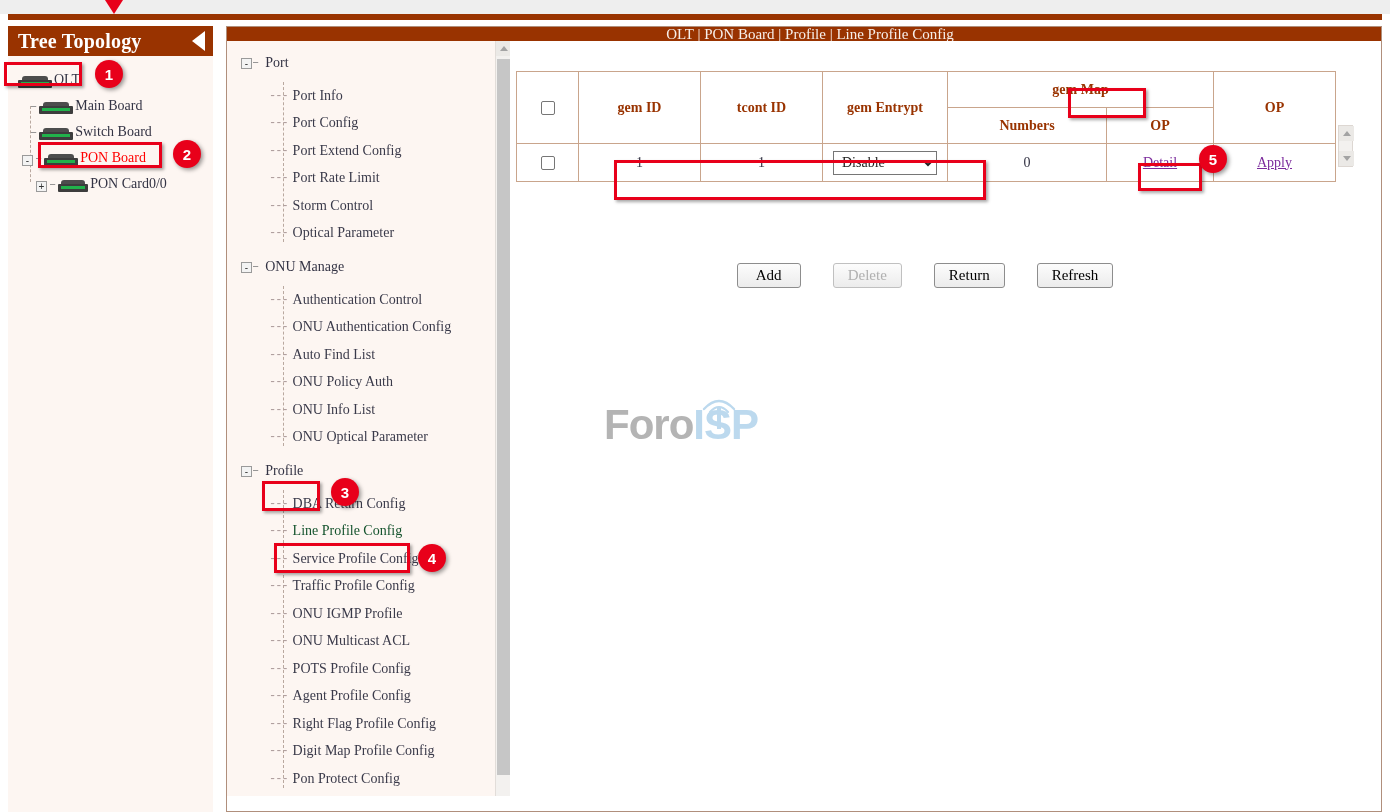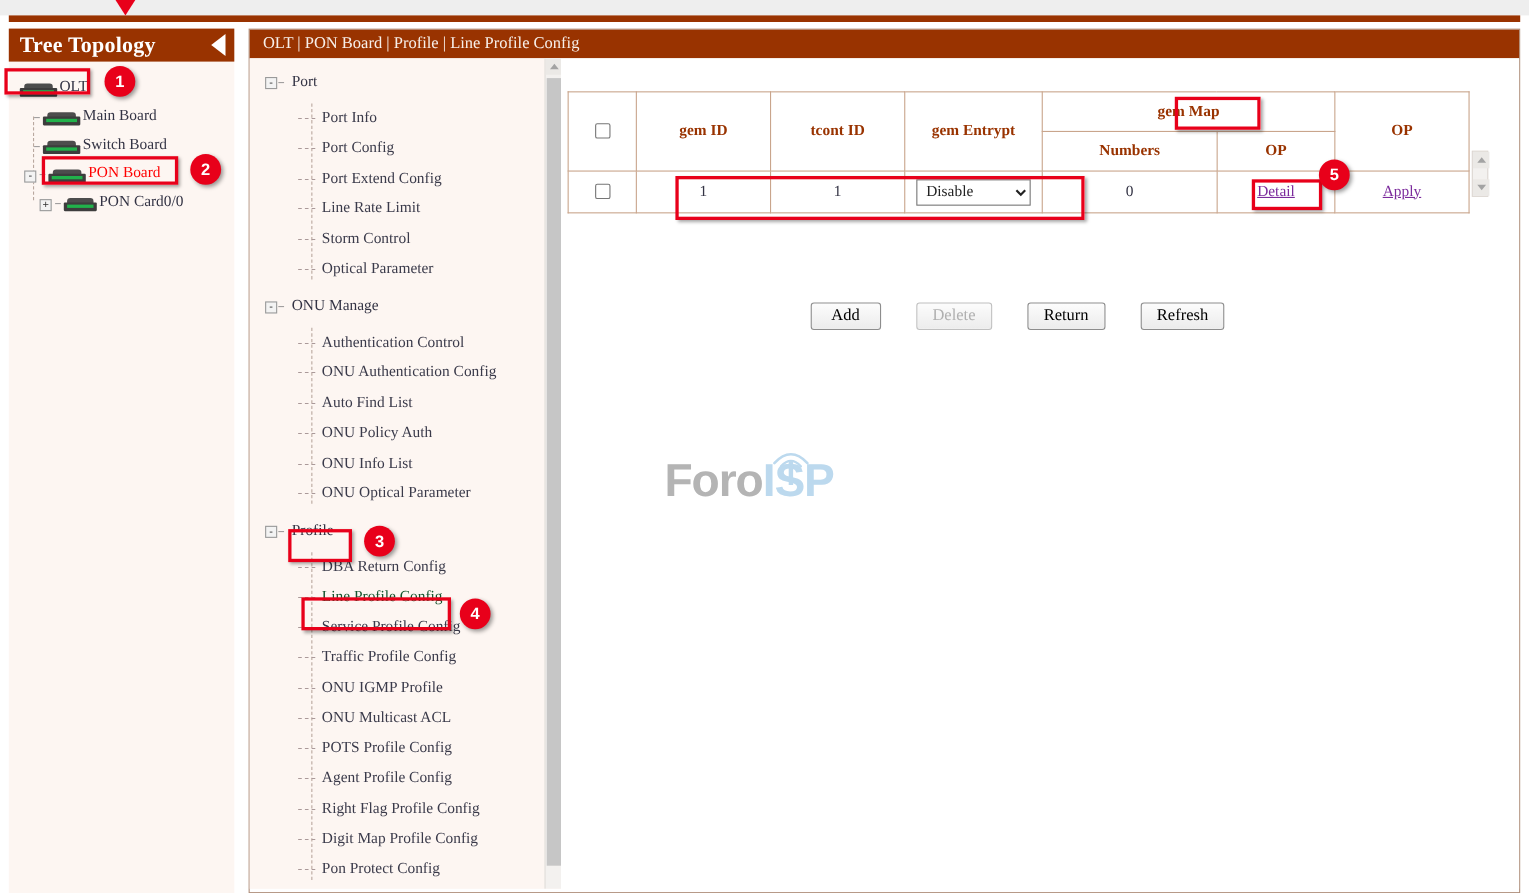--- a/index.html
+++ b/index.html
@@ -97,23 +97,24 @@
     font-weight: bold; font-size: 15px; display: flex; align-items: center;
     justify-content: center; box-shadow: 2px 2px 4px rgba(0,0,0,.4);
   }
 
   
   .content-frame {
     position: absolute; left: 226px; top: 26px; width: 1156px; height: 786px;
     border: 1px solid #b08f7c; background: #ffffff;
   }
   .crumb-bar {
-    height: 26px; background: #993300; color: #f7efe9;
+    height: 14px; background: #993300; color: #f7efe9;
     display: flex; align-items: center; padding-left: 12px;
     font-size: 15px;
+    justify-content: center;
   }
   .content-split { display: flex; height: 755px; }
 
   
   .menu-col {
     position: relative; width: 283px; height: 100%;
     background: #fdf6f2; overflow: hidden;
   }
   .menu-inner { padding: 8px 0 0 14px; position: relative; }
   .m-group {
@@ -305,21 +306,21 @@
             <div class="m-item">
               <span class="leaf">---</span>
               <span class="mlabel">Port Config</span>
             </div>
             <div class="m-item">
               <span class="leaf">---</span>
               <span class="mlabel">Port Extend Config</span>
             </div>
             <div class="m-item">
               <span class="leaf">---</span>
-              <span class="mlabel">Line Rate Limit</span>
+              <span class="mlabel">Port Rate Limit</span>
             </div>
             <div class="m-item">
               <span class="leaf">---</span>
               <span class="mlabel">Storm Control</span>
             </div>
             <div class="m-item">
               <span class="leaf">---</span>
               <span class="mlabel">Optical Parameter</span>
             </div>
           </div>

